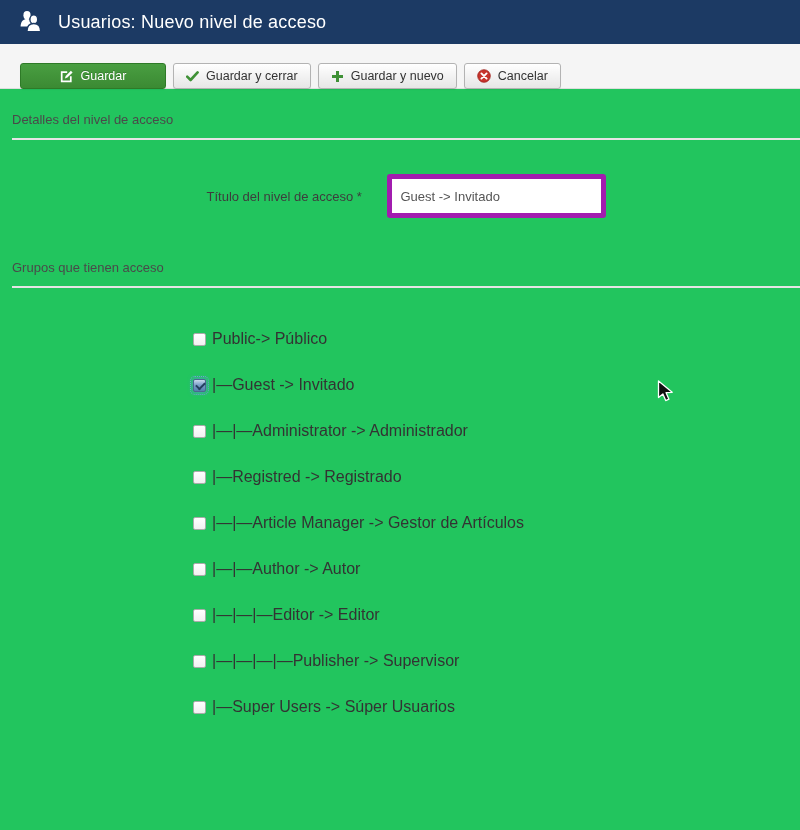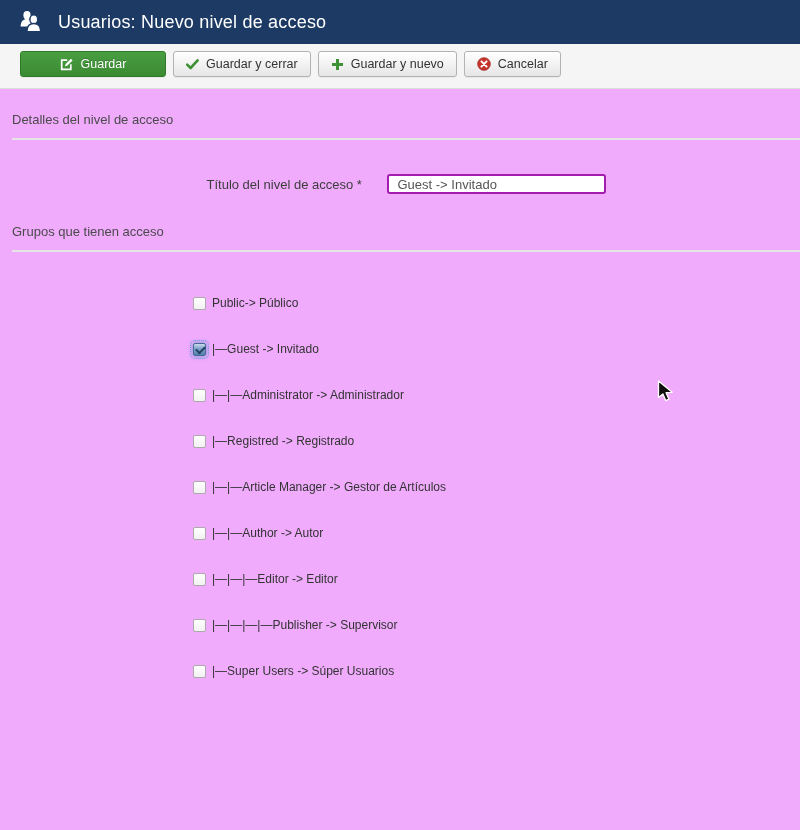--- a/index.html
+++ b/index.html
@@ -1,55 +1,55 @@
 <!DOCTYPE html>
 <html><head>
 <meta charset="utf-8">
 <style>
   * { margin:0; padding:0; box-sizing:border-box; }
   html,body { width:800px; height:830px; background:#fff; font-family:"Liberation Sans", sans-serif; }
-  .screen { position:relative; width:800px; height:830px; overflow:hidden; background:#f0abfc; }
+  .screen { position:relative; width:800px; height:830px; overflow:hidden; background:#22c55e; }
 
   
   .page-header {
     height:44px; background:#1c3a64; display:flex; align-items:center; padding-left:17px;
   }
   .page-header .hdr-icon { width:30px; height:26px; display:flex; align-items:center; margin-right:11px; }
   .page-header h1 { color:#fff; font-size:18px; font-weight:400; letter-spacing:.2px; }
 
   
   .toolbar {
     height:45px; background:#f5f5f5; border-bottom:1px solid #ddd;
-    padding:7px 0 0 20px; display:flex; align-items:flex-start;
+    padding:19px 0 0 20px; display:flex; align-items:flex-start;
   }
   .btn {
     display:inline-flex; align-items:center; justify-content:center; gap:7px;
     height:26px; padding:0 12px; margin-right:7px;
     font-family:"Liberation Sans", sans-serif; font-size:12.5px; color:#333;
     background:linear-gradient(#ffffff,#e6e6e6); border:1px solid #b3b3b3; border-radius:3px;
     box-shadow:0 1px 1px rgba(0,0,0,.06); cursor:pointer; white-space:nowrap;
   }
   .btn-success {
     width:146px; color:#fff; text-shadow:0 -1px 0 rgba(0,0,0,.2);
     background:linear-gradient(#499e41,#3b8a33); border-color:#2e7a27;
   }
   .btn .icn { display:flex; align-items:center; }
 
   
   main { padding-left:12px; }
   h2.section-heading { font-size:13px; font-weight:400; color:#4a4a4a; line-height:20px; }
   h2.details-heading { margin-top:21px; }
-  h2.groups-heading  { margin-top:28px; }
+  h2.groups-heading  { margin-top:40px; }
   hr.section-divider { border:none; border-top:2px solid #e5e5e5; margin:8px 0 0 0; }
 
   .form-row { margin-top:34px; display:flex; align-items:center;justify-content:center; }
   .form-row label { width:180px; font-size:13px; color:#3d3d3d; }
   .form-row input[type=text] {
-    width:219px; height:20px; padding:4px 9px; font-family:"Liberation Sans", sans-serif;
-    font-size:13px; color:#555; border:2px solid #a21caf; border-radius:3px; background:#fff; outline:none;
+    width:219px; height:44px; padding:4px 9px; font-family:"Liberation Sans", sans-serif;
+    font-size:13px; color:#555; border:5px solid #a21caf; border-radius:3px; background:#fff; outline:none;
   }
 
   
   .group-list { margin:28px 0 0 181px; }
   .group-row { display:flex; align-items:center; height:46px; cursor:pointer; }
   .group-row input[type=checkbox] {
     appearance:none; -webkit-appearance:none; flex:none;
     width:13px; height:13px; margin:0 6px 0 0; position:relative;
     border:1px solid #ababab; border-radius:2px;
     background:linear-gradient(#fff,#f1f1f1); cursor:pointer;
@@ -60,21 +60,21 @@
   }
   .group-row input[type=checkbox].focus {
     outline:1px dotted #6fa0d4; outline-offset:2px;
     box-shadow:0 0 4px 1px rgba(90,150,220,.65);
   }
   .group-row input[type=checkbox]:checked::after {
     content:""; position:absolute; left:1.5px; top:2px; width:7px; height:4px;
     border-left:2px solid #24405f; border-bottom:2px solid #24405f;
     transform:rotate(-45deg);
   }
-  .group-row .group-label { font-size:12px; color:#333; }
+  .group-row .group-label { font-size:16px; color:#333; }
 
   
   .mouse-cursor { position:absolute; left:657px; top:380px; pointer-events:none; }
 </style>
 </head>
 <body>
 
 <div class="screen">
 
   <header class="page-header">

